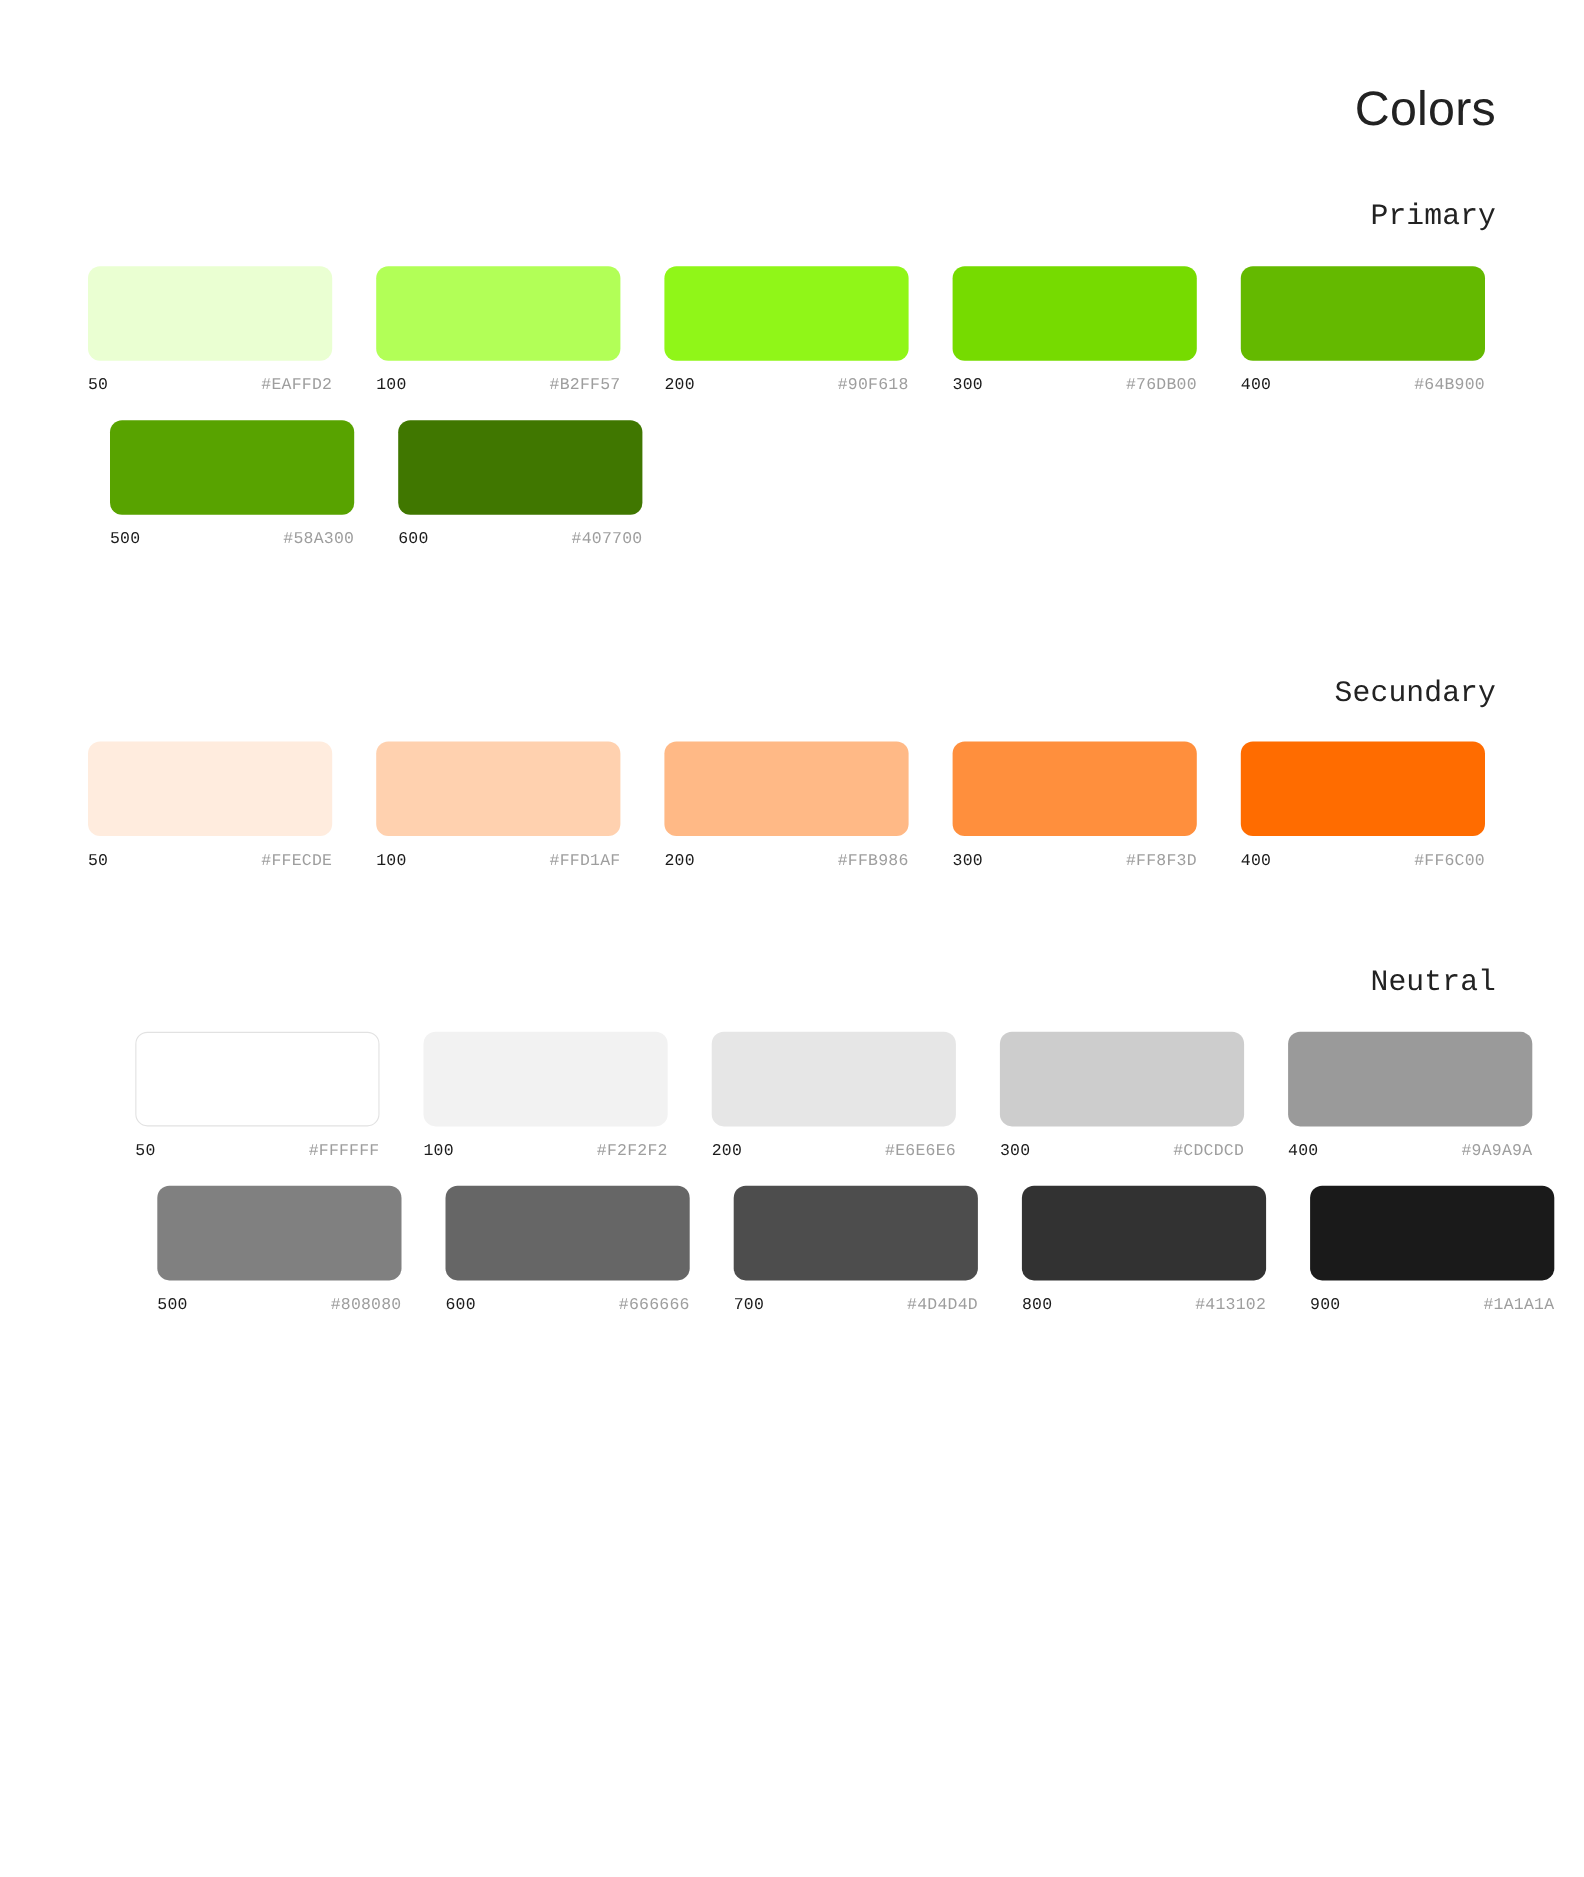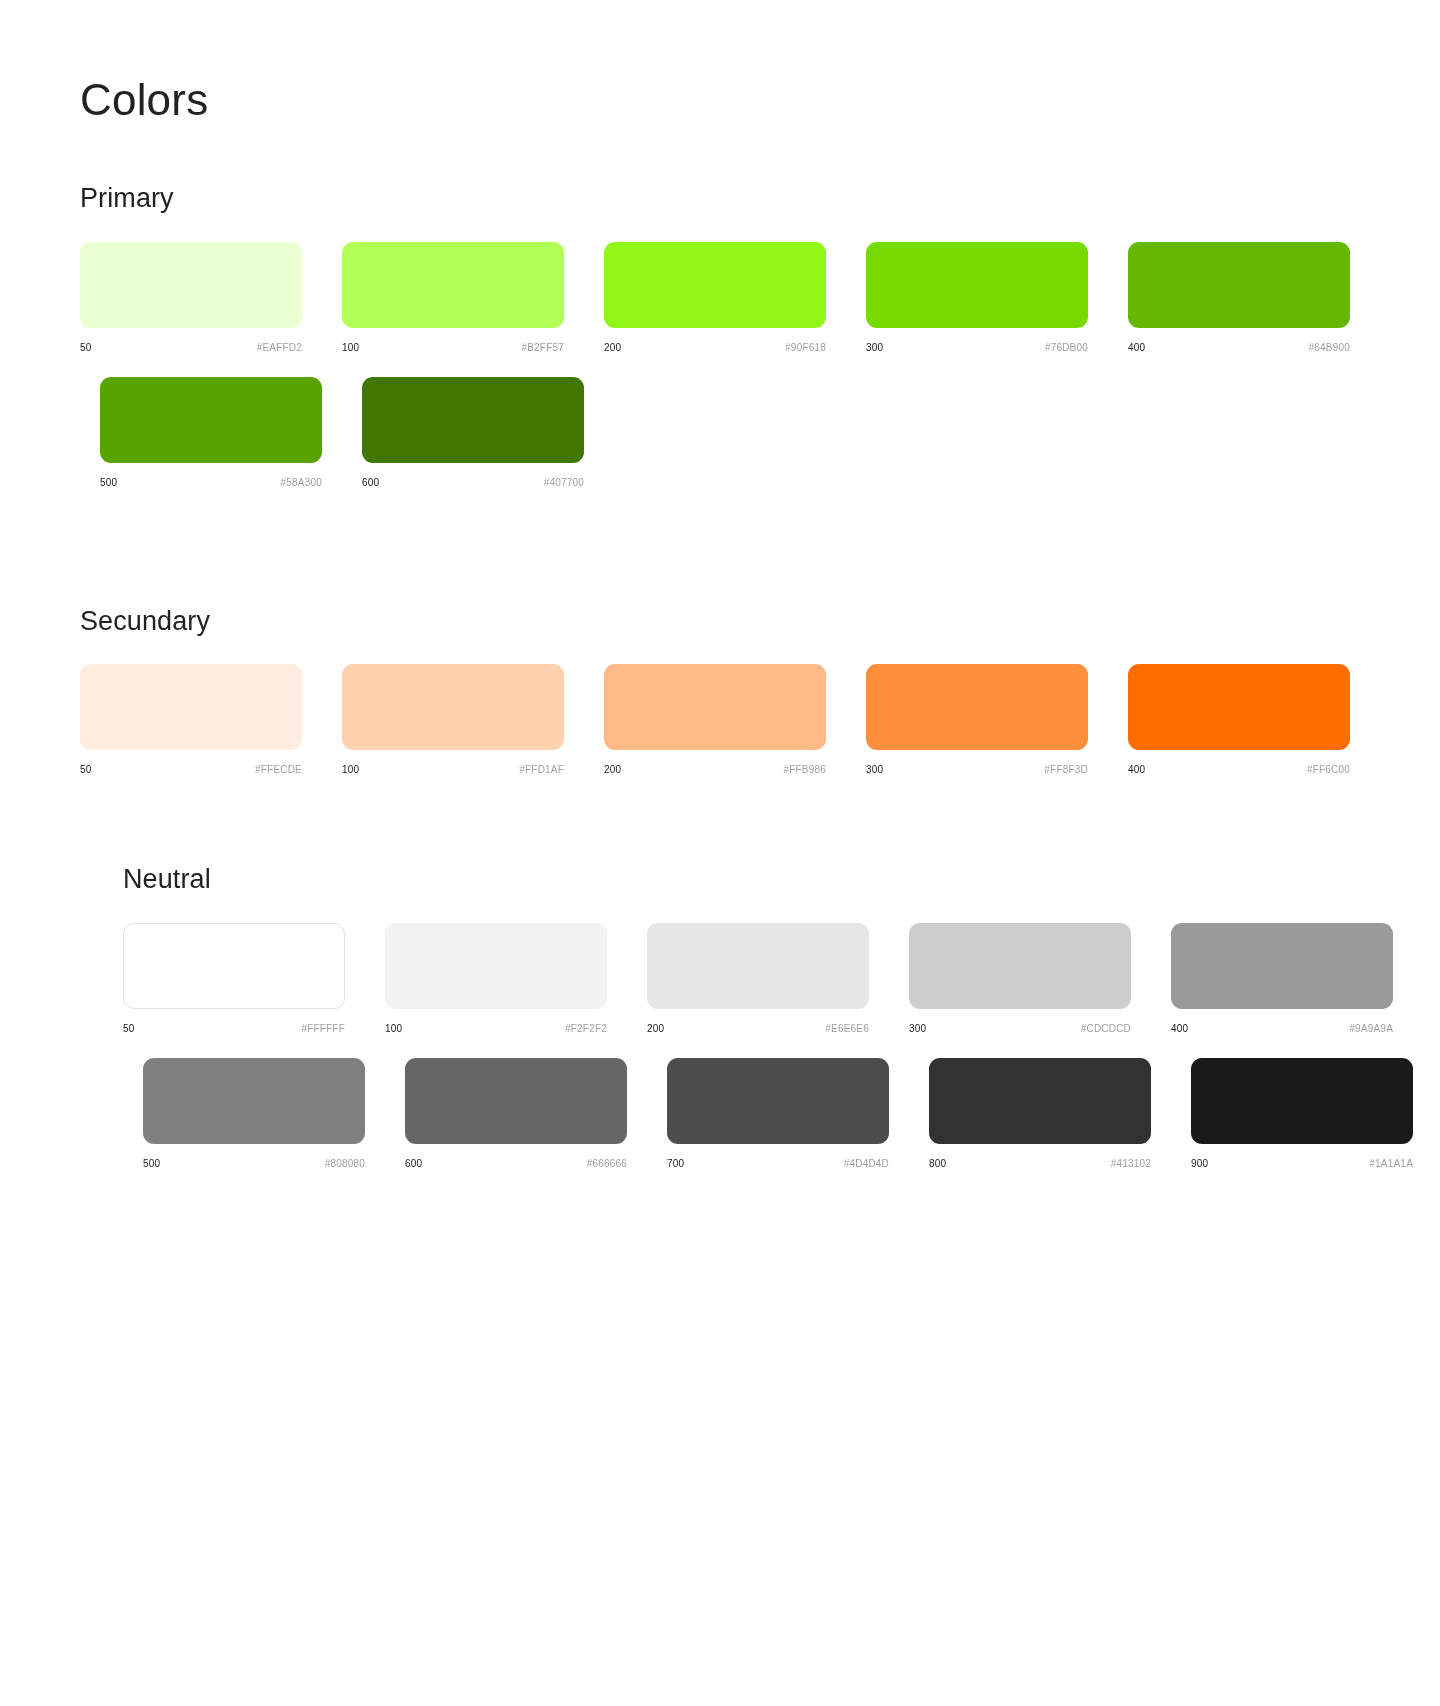--- a/index.html
+++ b/index.html
@@ -14,33 +14,35 @@
     font-family: "Liberation Sans", sans-serif;
     color: #1a1a1a;
     -webkit-font-smoothing: antialiased;
   }
 
   .page {
     width: 1440px;
     height: 1302px;
     position: relative;
     padding: 0 80px;
+    text-align: right;
   }
 
   .page-title {
     font-size: 44px;
     font-weight: 300;
     letter-spacing: 0.2px;
     color: #222222;
     padding-top: 78px;
     line-height: 1.0;
   }
 
   .section {
     margin-top: 0;
+    font-family: Liberation Mono, monospace;
   }
 
   .section-primary   { margin-top: 62px; }
   .section-secundary { margin-top: 119px; }
   .section-neutral   { margin-top: 90px; margin-left: 43px; }
   .section-backgrounds { margin-top: 92px; }
 
   .section-title {
     font-size: 27px;
     font-weight: 300;
@@ -70,21 +72,21 @@
 
   .swatch-box.bordered {
     border: 1px solid #e2e2e2;
   }
 
   .swatch-meta {
     display: flex;
     justify-content: space-between;
     align-items: baseline;
     margin-top: 15px;
-    font-size: 10px;
+    font-size: 15px;
     line-height: 1;
   }
 
   .swatch-step {
     color: #1a1a1a;
     font-weight: 400;
     letter-spacing: 0.2px;
   }
 
   .swatch-hex {

